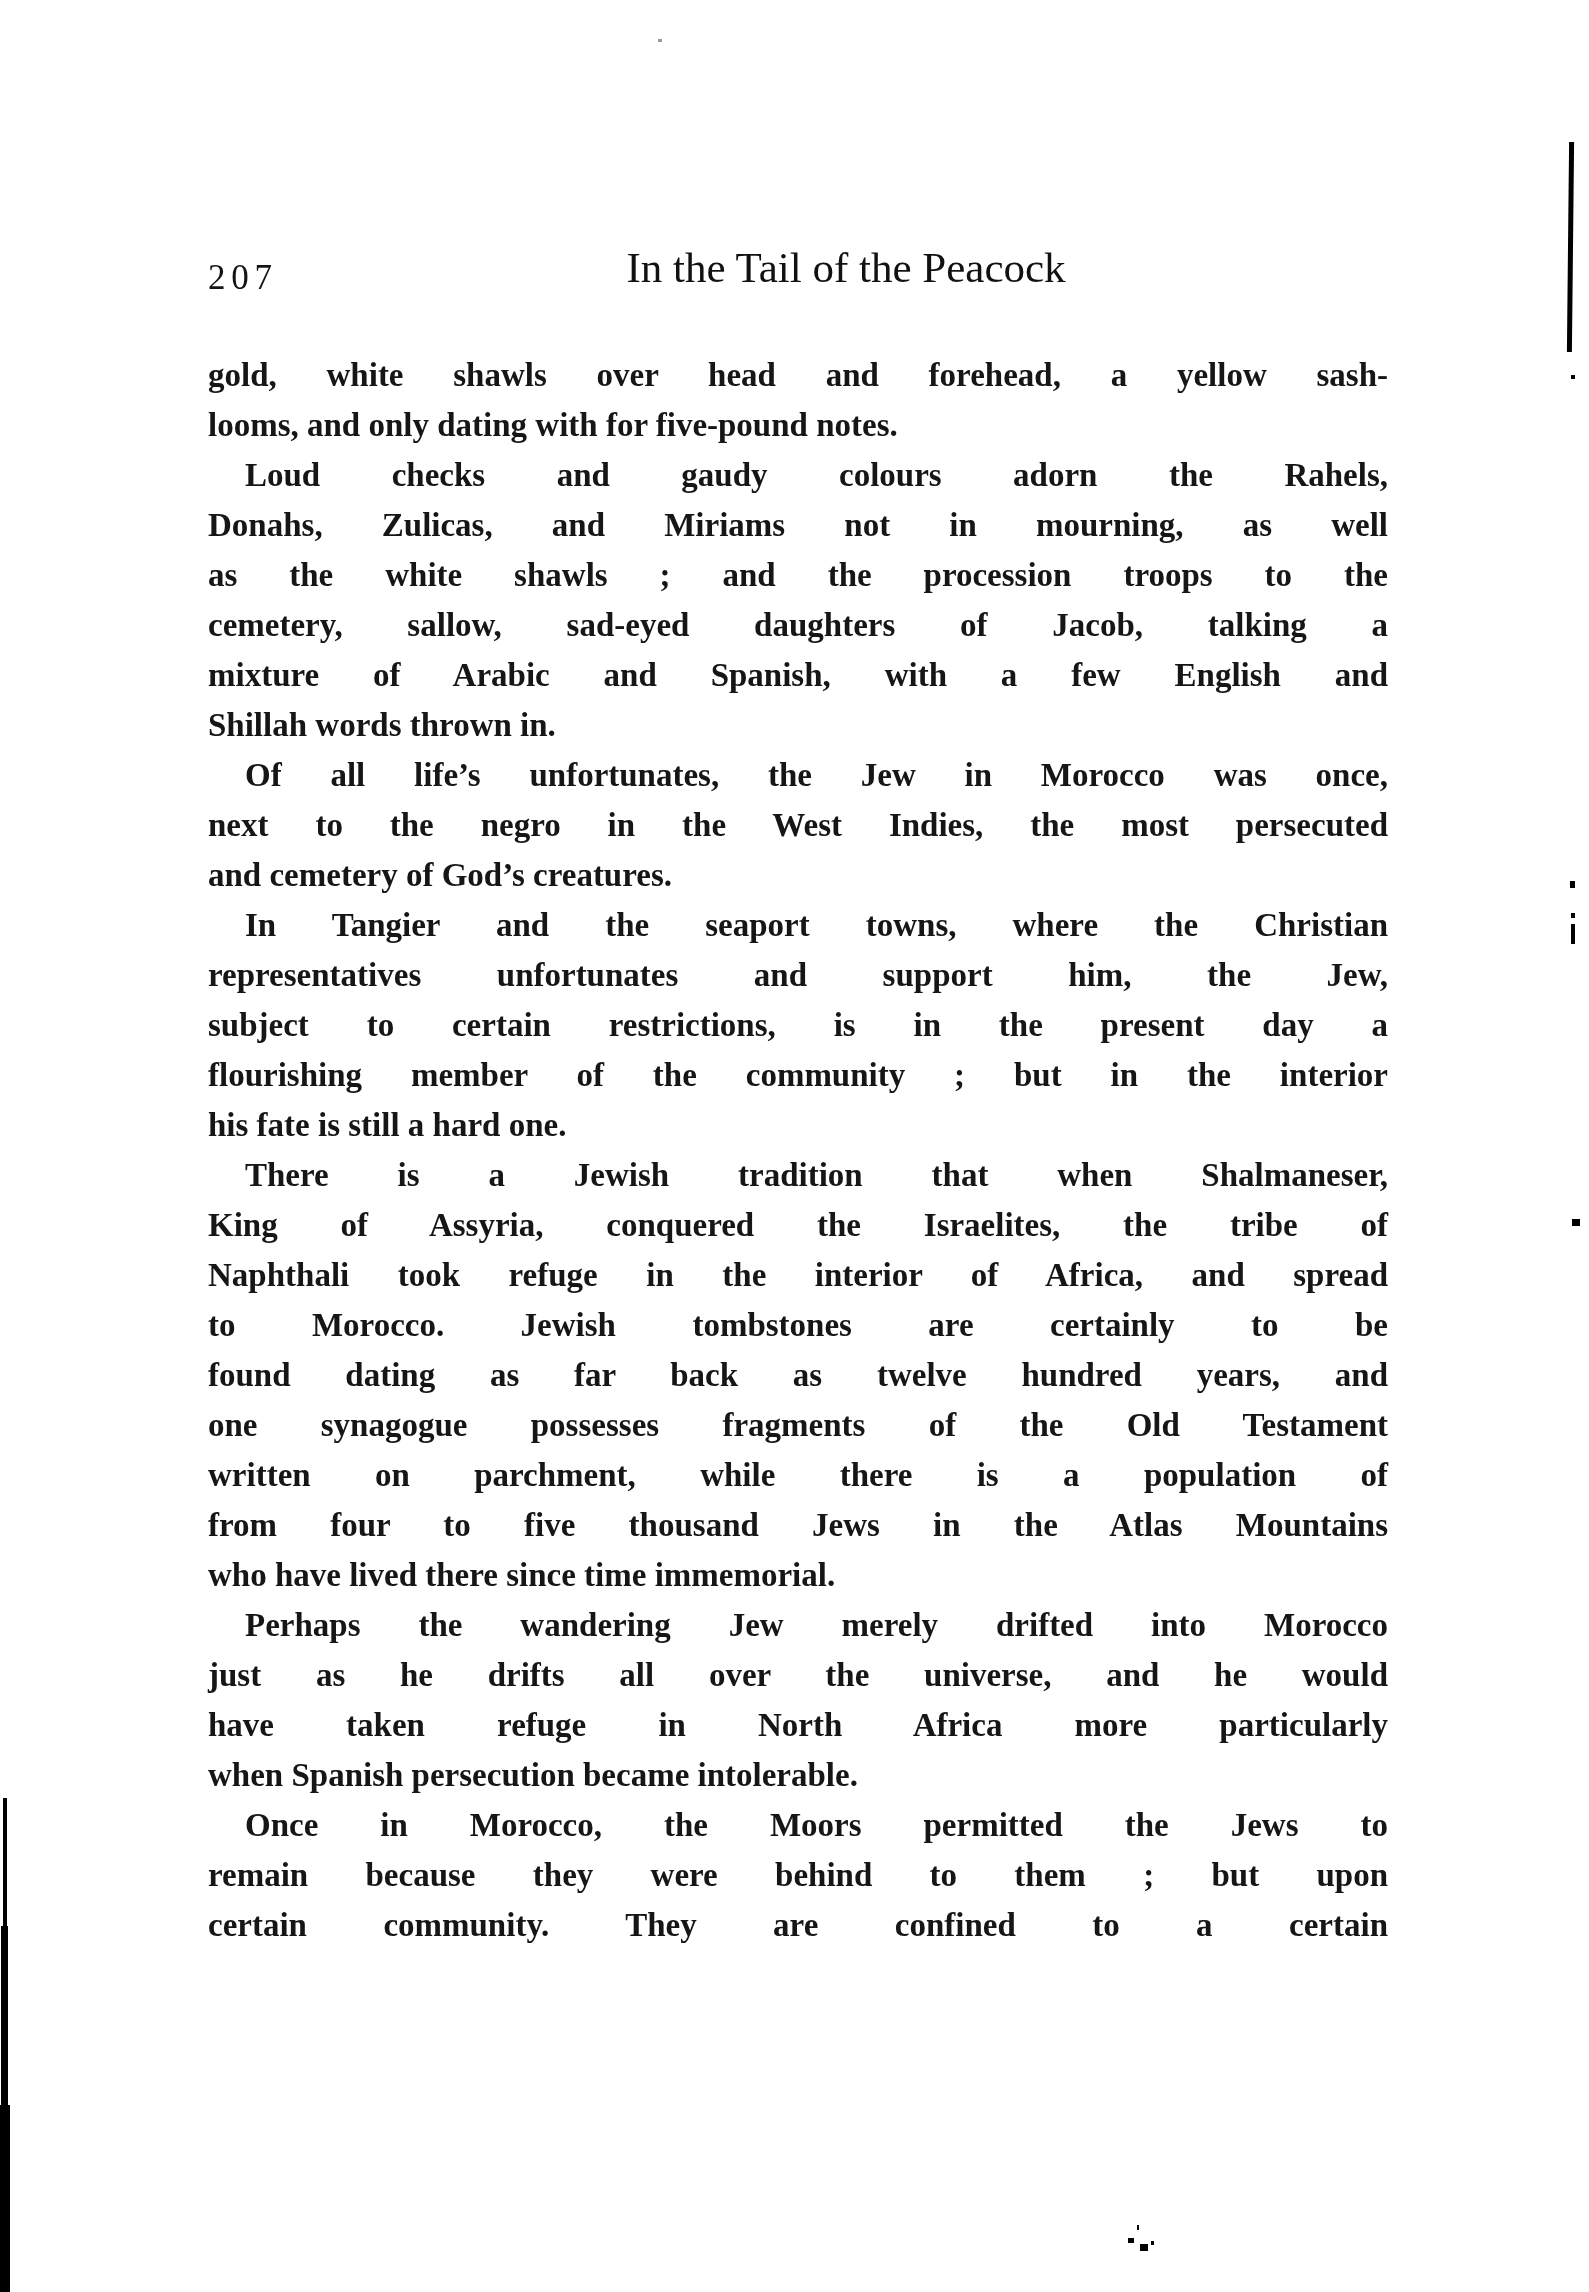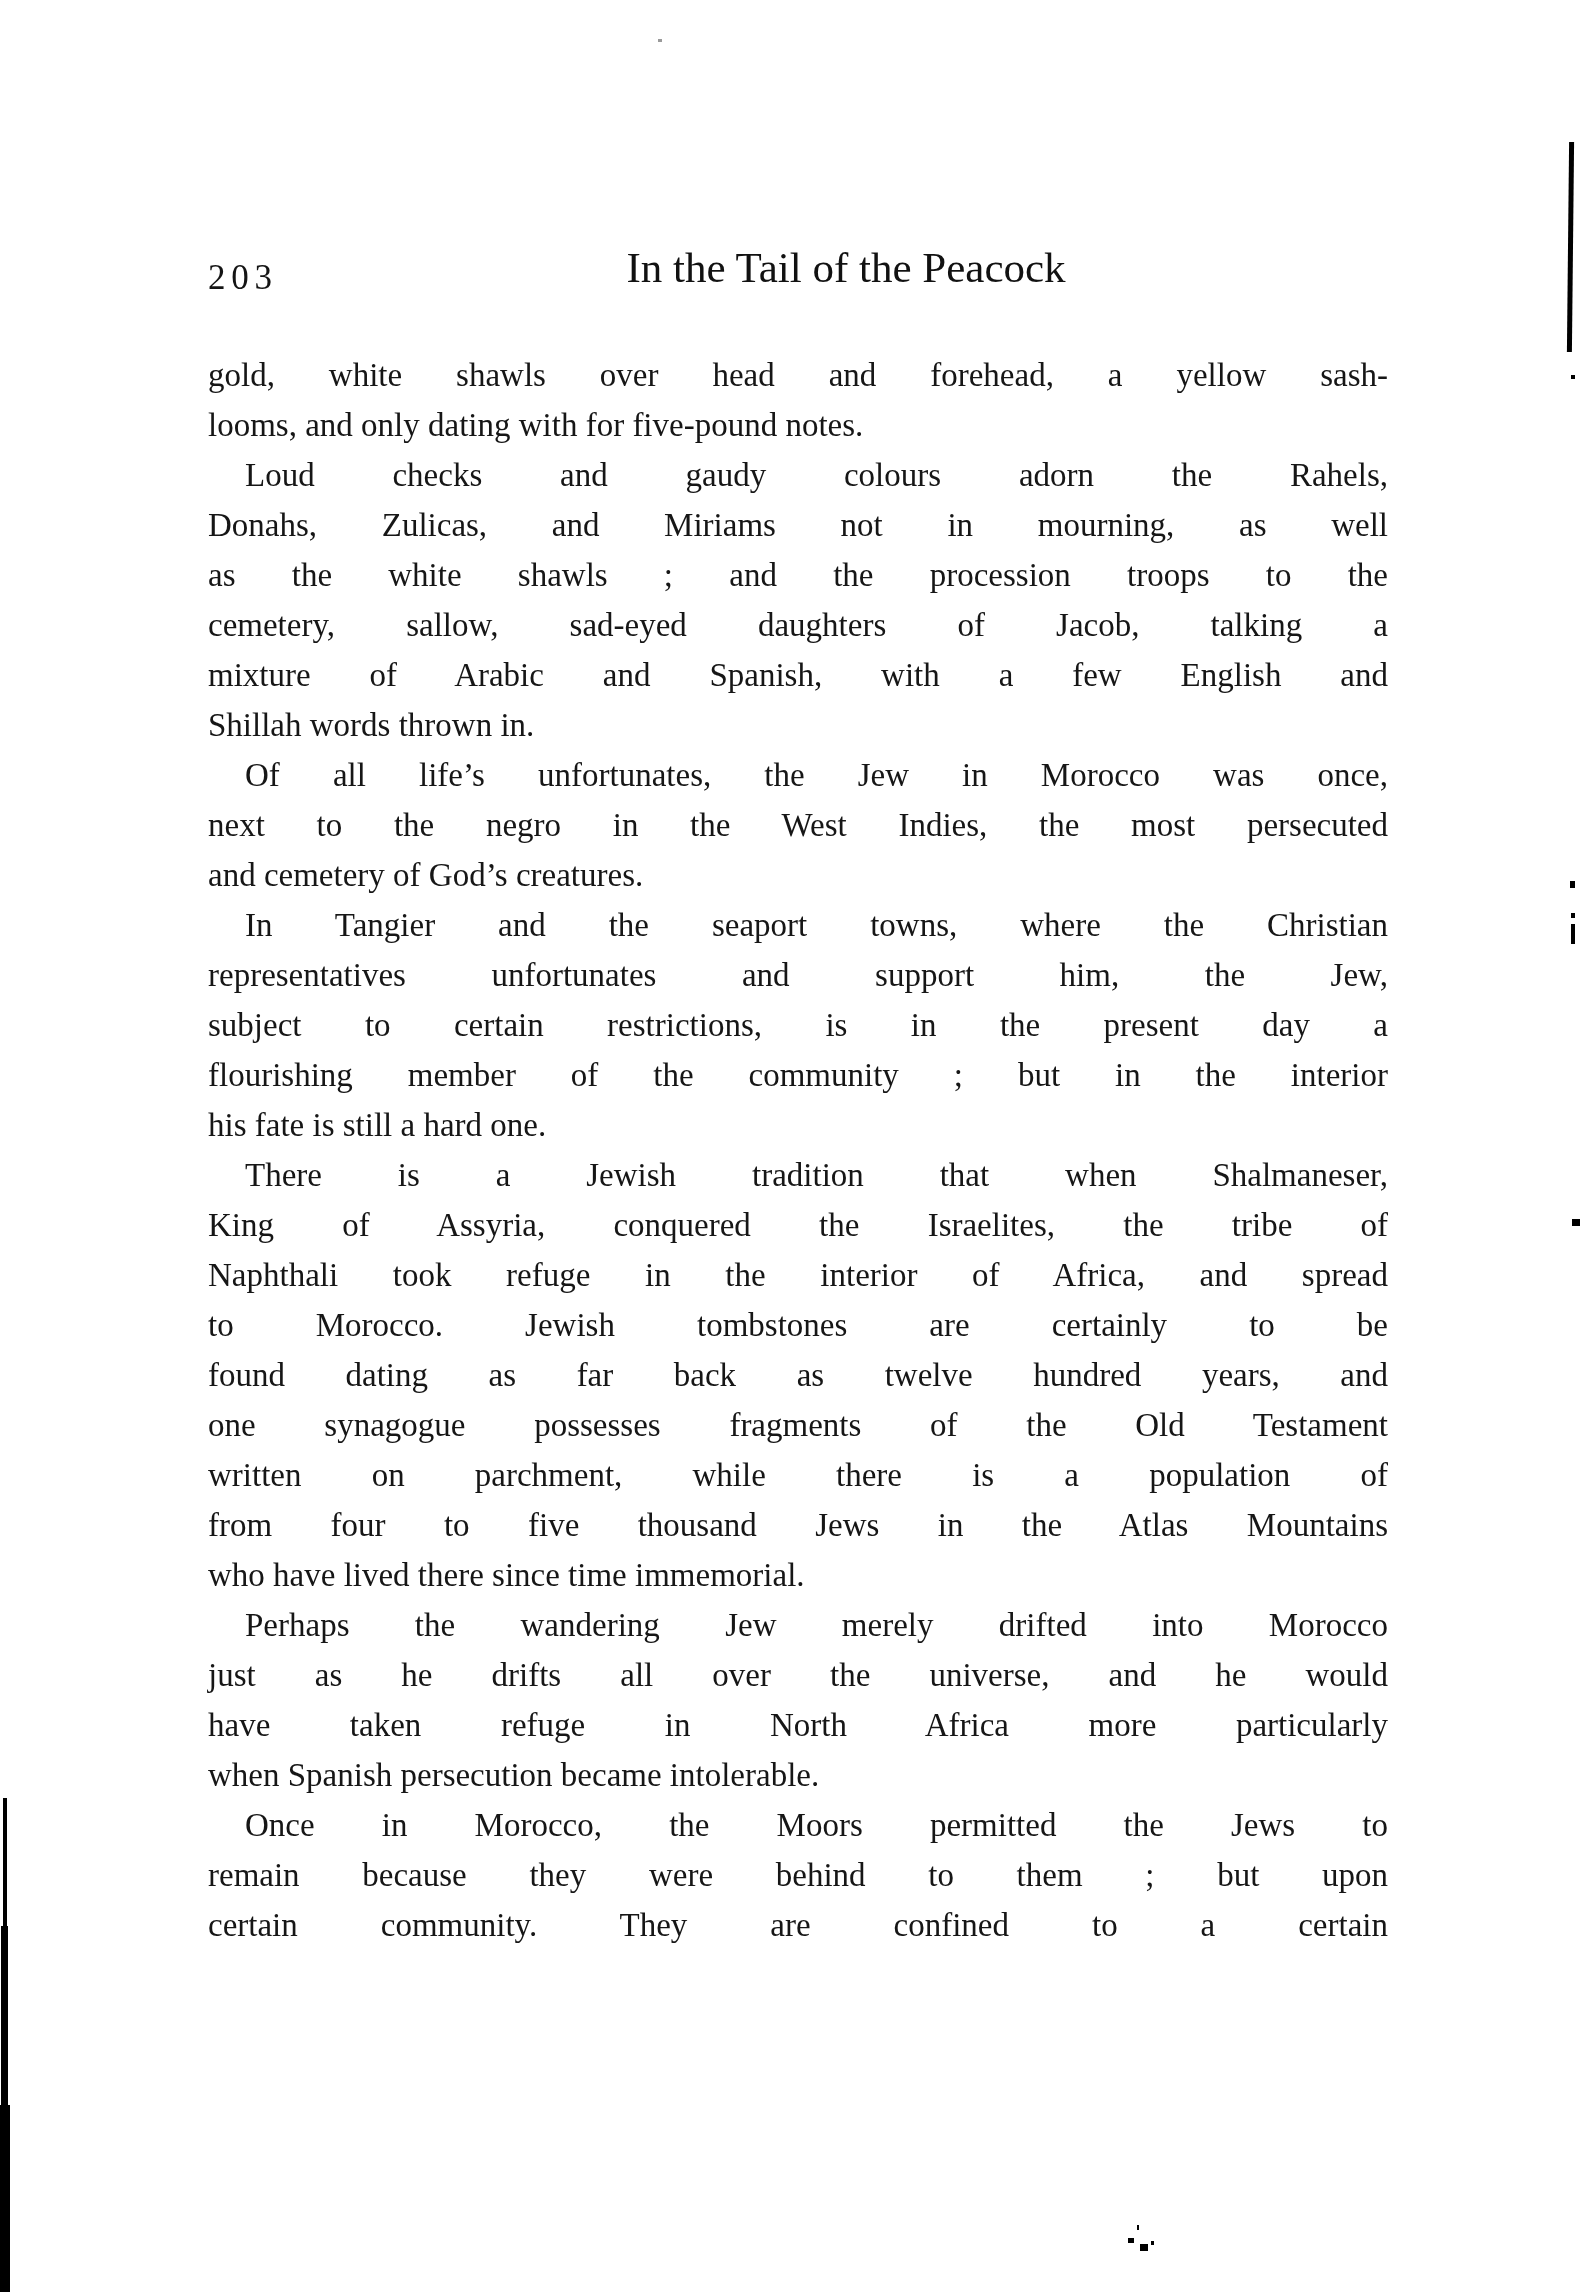--- a/index.html
+++ b/index.html
@@ -51,20 +51,21 @@
     width: 1180px;
     font-size: 33px;
     line-height: 50px;
     color: #161616;
   }
   .para { margin: 0; }
   .line {
     text-align: justify;
     text-align-last: justify;
     white-space: normal;
+    font-weight: bold;
   }
   .line.last { text-align-last: left; }
   .line.indent { text-indent: 37px; }
 
   
   .artifact { position: absolute; background: #000; }
   .a-right-line     { left: 1568px; top: 142px;  width: 4.8px;  height: 210px; transform: rotate(0.6deg); }
   .a-right-dot1     { left: 1571px; top: 375px;  width: 3.9px;  height: 3.9px; }
   .a-right-tick     { left: 1570px; top: 881px;  width: 4.8px;  height: 6.8px; }
   .a-right-i-dot    { left: 1571px; top: 913px;  width: 3.9px;  height: 4.8px; }
@@ -78,21 +79,21 @@
   .a-smudge-3       { left: 1151px; top: 2241px; width: 2.9px;  height: 3.9px; }
   .a-smudge-4       { left: 1137px; top: 2225px; width: 1.9px;  height: 4.8px; }
   .a-top-speck      { left: 658px;  top: 39px;   width: 3.9px;  height: 2.9px; background:#9a9a9a; }
 </style>
 </head>
 <body>
 
 <div class="page">
 
   <header class="page-header">
-    <span class="page-number">203</span>
+    <span class="page-number">207</span>
     <h1 class="page-title">In the Tail of the Peacock</h1>
   </header>
 
   <main class="text-body" id="text-body">
       <div class="para">
         <div class="line">gold, white shawls over head and forehead, a yellow sash-</div>
         <div class="line last">looms, and only dating with for five-pound notes.</div>
       </div>
       <div class="para">
         <div class="line indent">Loud checks and gaudy colours adorn the Rahels,</div>

